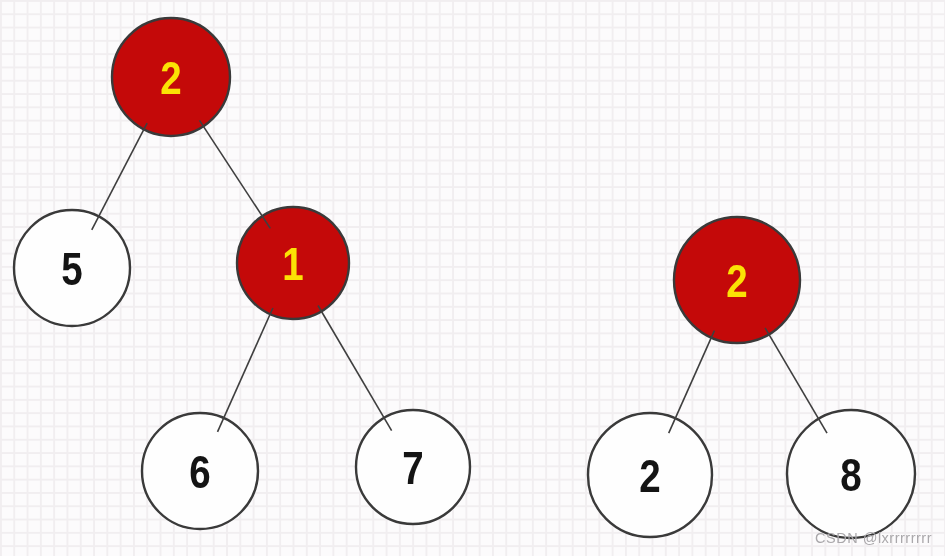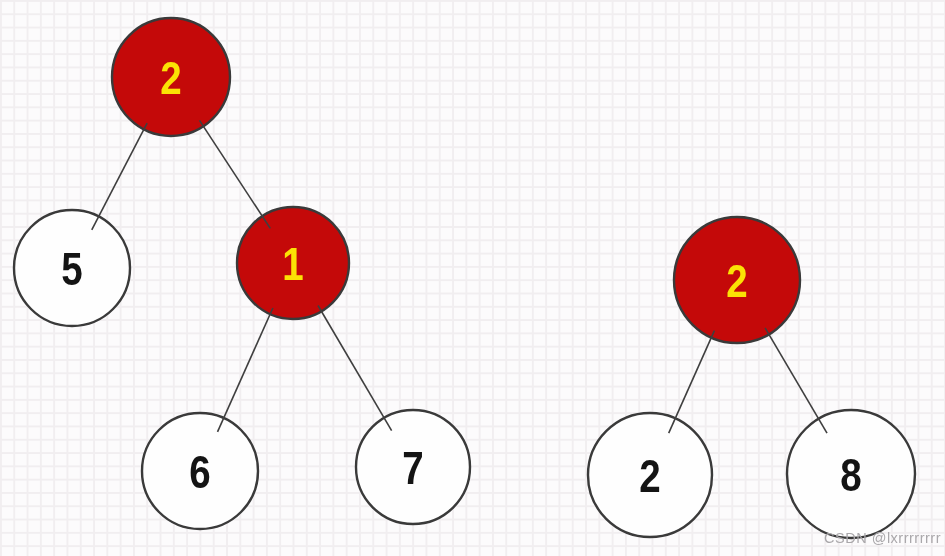--- a/index.html
+++ b/index.html
@@ -22,21 +22,21 @@
     position: absolute;
     left: 0;
     top: 0;
   }
   .node-label {
     font-family: "Liberation Sans", "DejaVu Sans", sans-serif;
     font-weight: bold;
   }
   .watermark {
     position: absolute;
-    right: 4px;
+    right: 13px;
     top: 530px;
     font-size: 14.5px;
     letter-spacing: 0.5px;
     color: #aaa8ab;
     font-family: "Liberation Sans", sans-serif;
     user-select: none;
   }
 </style>
 </head>
 <body>

